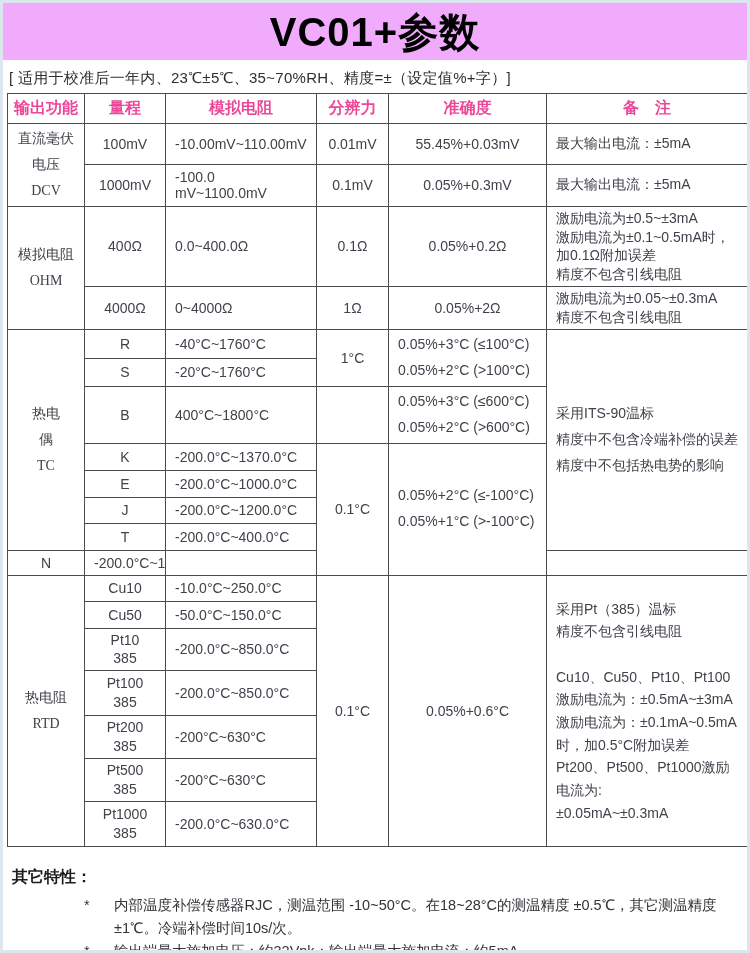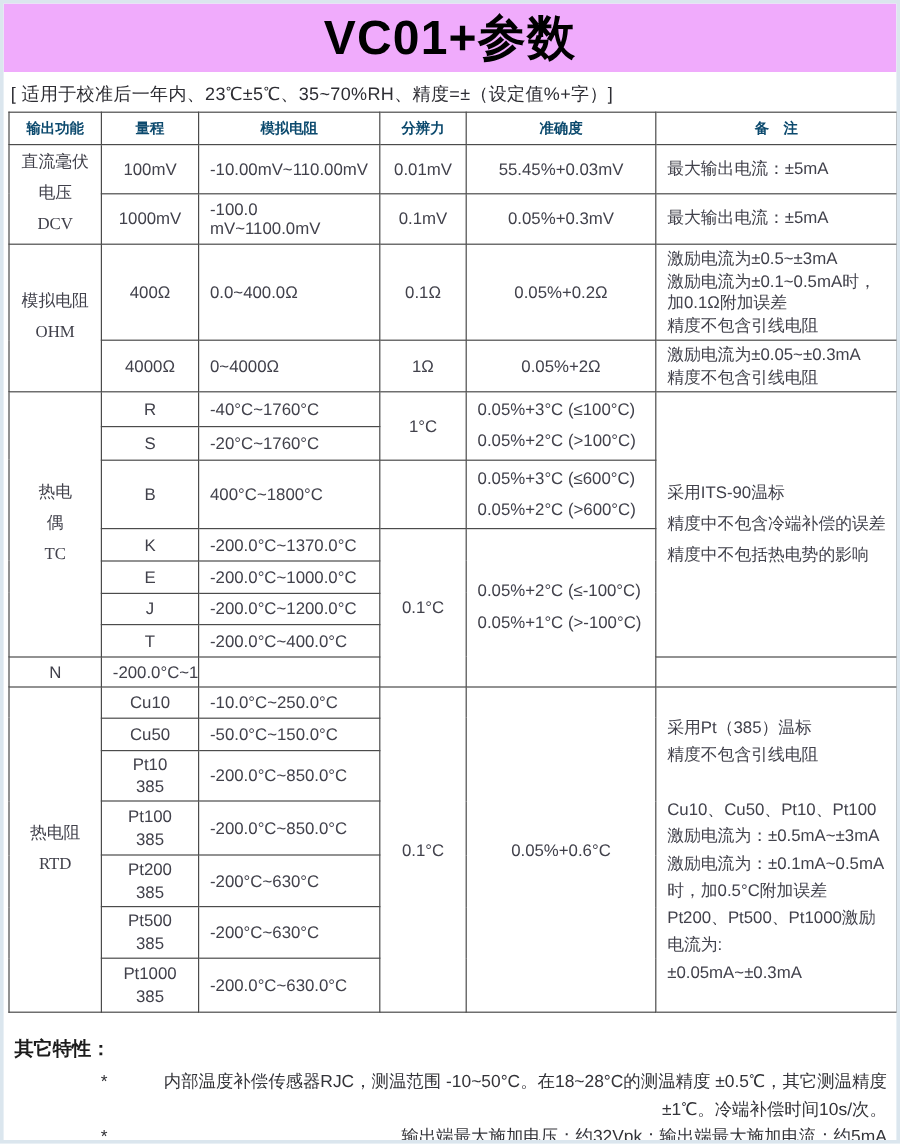--- a/index.html
+++ b/index.html
@@ -36,39 +36,39 @@
     border:1px solid #4b4b4b;
     font-size:14px;
     color:#41414b;
     text-align:center;
     vertical-align:middle;
     padding:2px 4px;
     overflow:hidden;
     box-sizing:border-box;
   }
   th {
-    font-size:12px; font-weight:bold; color:#0c4a6e;
+    font-size:16px; font-weight:bold; color:#ec4899;
     padding:4px 2px;
   }
   .left { text-align:left; padding-left:9px; padding-right:6px; }
   .pre  { white-space:pre-line; }
   .func { white-space:pre-line; line-height:1.85; font-size:14px;font-family:Liberation Serif, serif; }
   .lh-tight { line-height:1.35;margin-left:20px; }
   .lh-mid   { line-height:1.62; }
   .lh-wide  { line-height:1.85; }
   .other { padding:20px 8px 0 9px; }
   .other-title { font-size:16px; font-weight:bold; color:#1c1c1c; margin-bottom:6px; }
   .feature-list { list-style:none; margin:0; padding:0; }
   .feature-item {
     font-size:14.5px; color:#333338;
     padding-left:72px; line-height:23px;
     display:flex;
   }
   .bullet { width:30px; flex:0 0 30px; text-align:left; color:#333338; }
-  .feature-text { flex:1;text-align:right; }
+  .feature-text { flex:1; }
 </style>
 </head>
 <body>
 
 <div class="banner">
   <span class="title">VC01+参数</span>
 </div>
 
 <div class="note">[ 适用于校准后一年内、23℃±5℃、35~70%RH、精度=±（设定值%+字）]</div>
 

